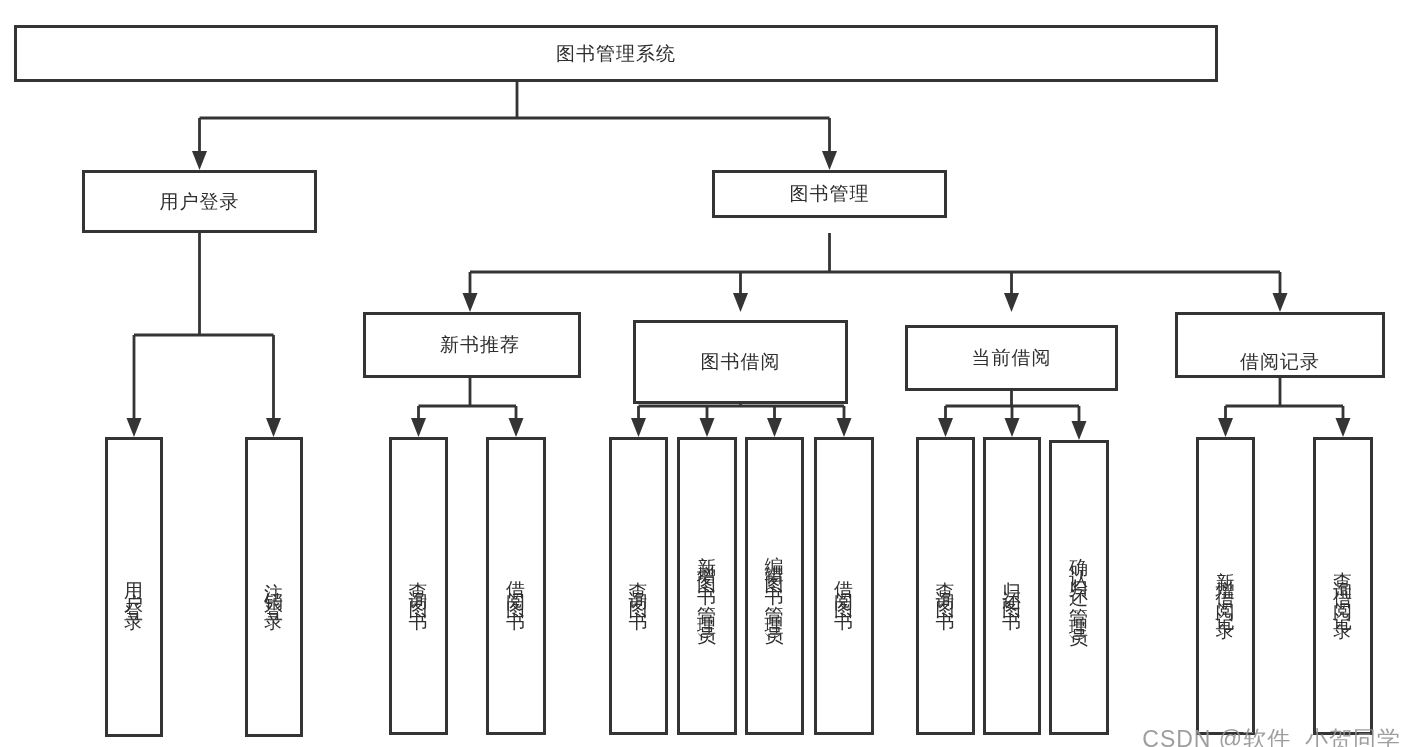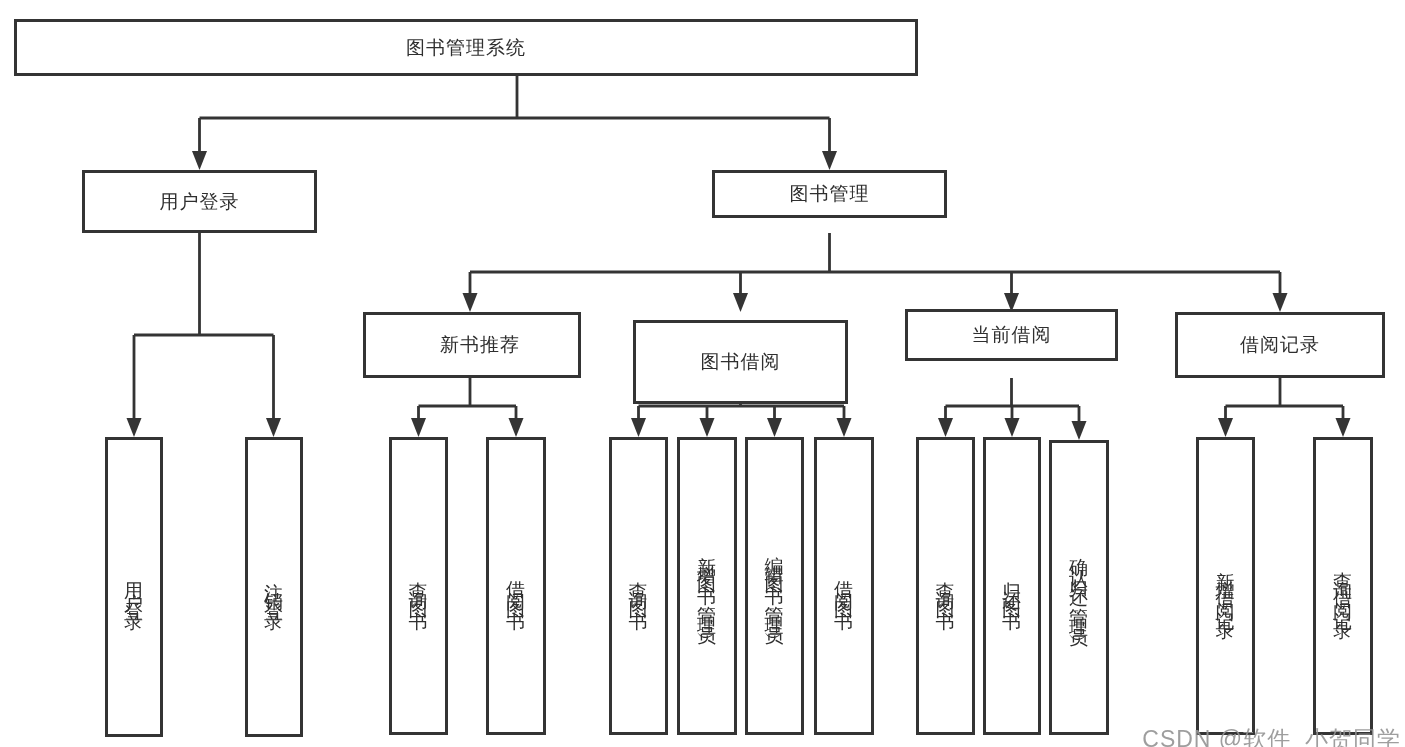--- a/index.html
+++ b/index.html
@@ -32,29 +32,29 @@
   }
   .hlabel { white-space: nowrap; }
   .vlabel {
     writing-mode: vertical-rl;
     text-orientation: upright;
     letter-spacing: 10px;
     line-height: 1;
     white-space: nowrap;
   }
   
-  .n-root      { left: 14px;   top: 19px;  width: 904px; height: 57px; }
+  .n-root      { left: 14px;   top: 25px;  width: 1204px; height: 57px; }
   
   .n-login     { left: 82px;   top: 170px; width: 235px;  height: 63px; }
   .n-mgmt      { left: 712px;  top: 170px; width: 235px;  height: 48px; }
   
   .n-l3a       { left: 363px;  top: 312px; width: 218px;  height: 66px; padding-left: 16px; }
   .n-l3b       { left: 633px;  top: 320px; width: 215px;  height: 84px; }
-  .n-l3c       { left: 905px;  top: 309px; width: 213px;  height: 52px; }
-  .n-l3d       { left: 1175px; top: 312px; width: 210px;  height: 66px; }
+  .n-l3c       { left: 905px;  top: 325px; width: 213px;  height: 66px; }
+  .n-l3d       { left: 1175px; top: 312px; width: 210px;  height: 66px; align-items: flex-end; }
   
   .leaf        { top: 437px; height: 298px; }
   .n-u1 { left: 105px;  width: 58px; height: 300px; }
   .n-u2 { left: 245px;  width: 58px; height: 300px; }
   .n-a1 { left: 389px;  width: 59px; }
   .n-a2 { left: 486px;  width: 60px; }
   .n-b1 { left: 609px;  width: 59px; }
   .n-b2 { left: 677px;  width: 60px; }
   .n-b3 { left: 745px;  width: 59px; }
   .n-b4 { left: 814px;  width: 60px; }

